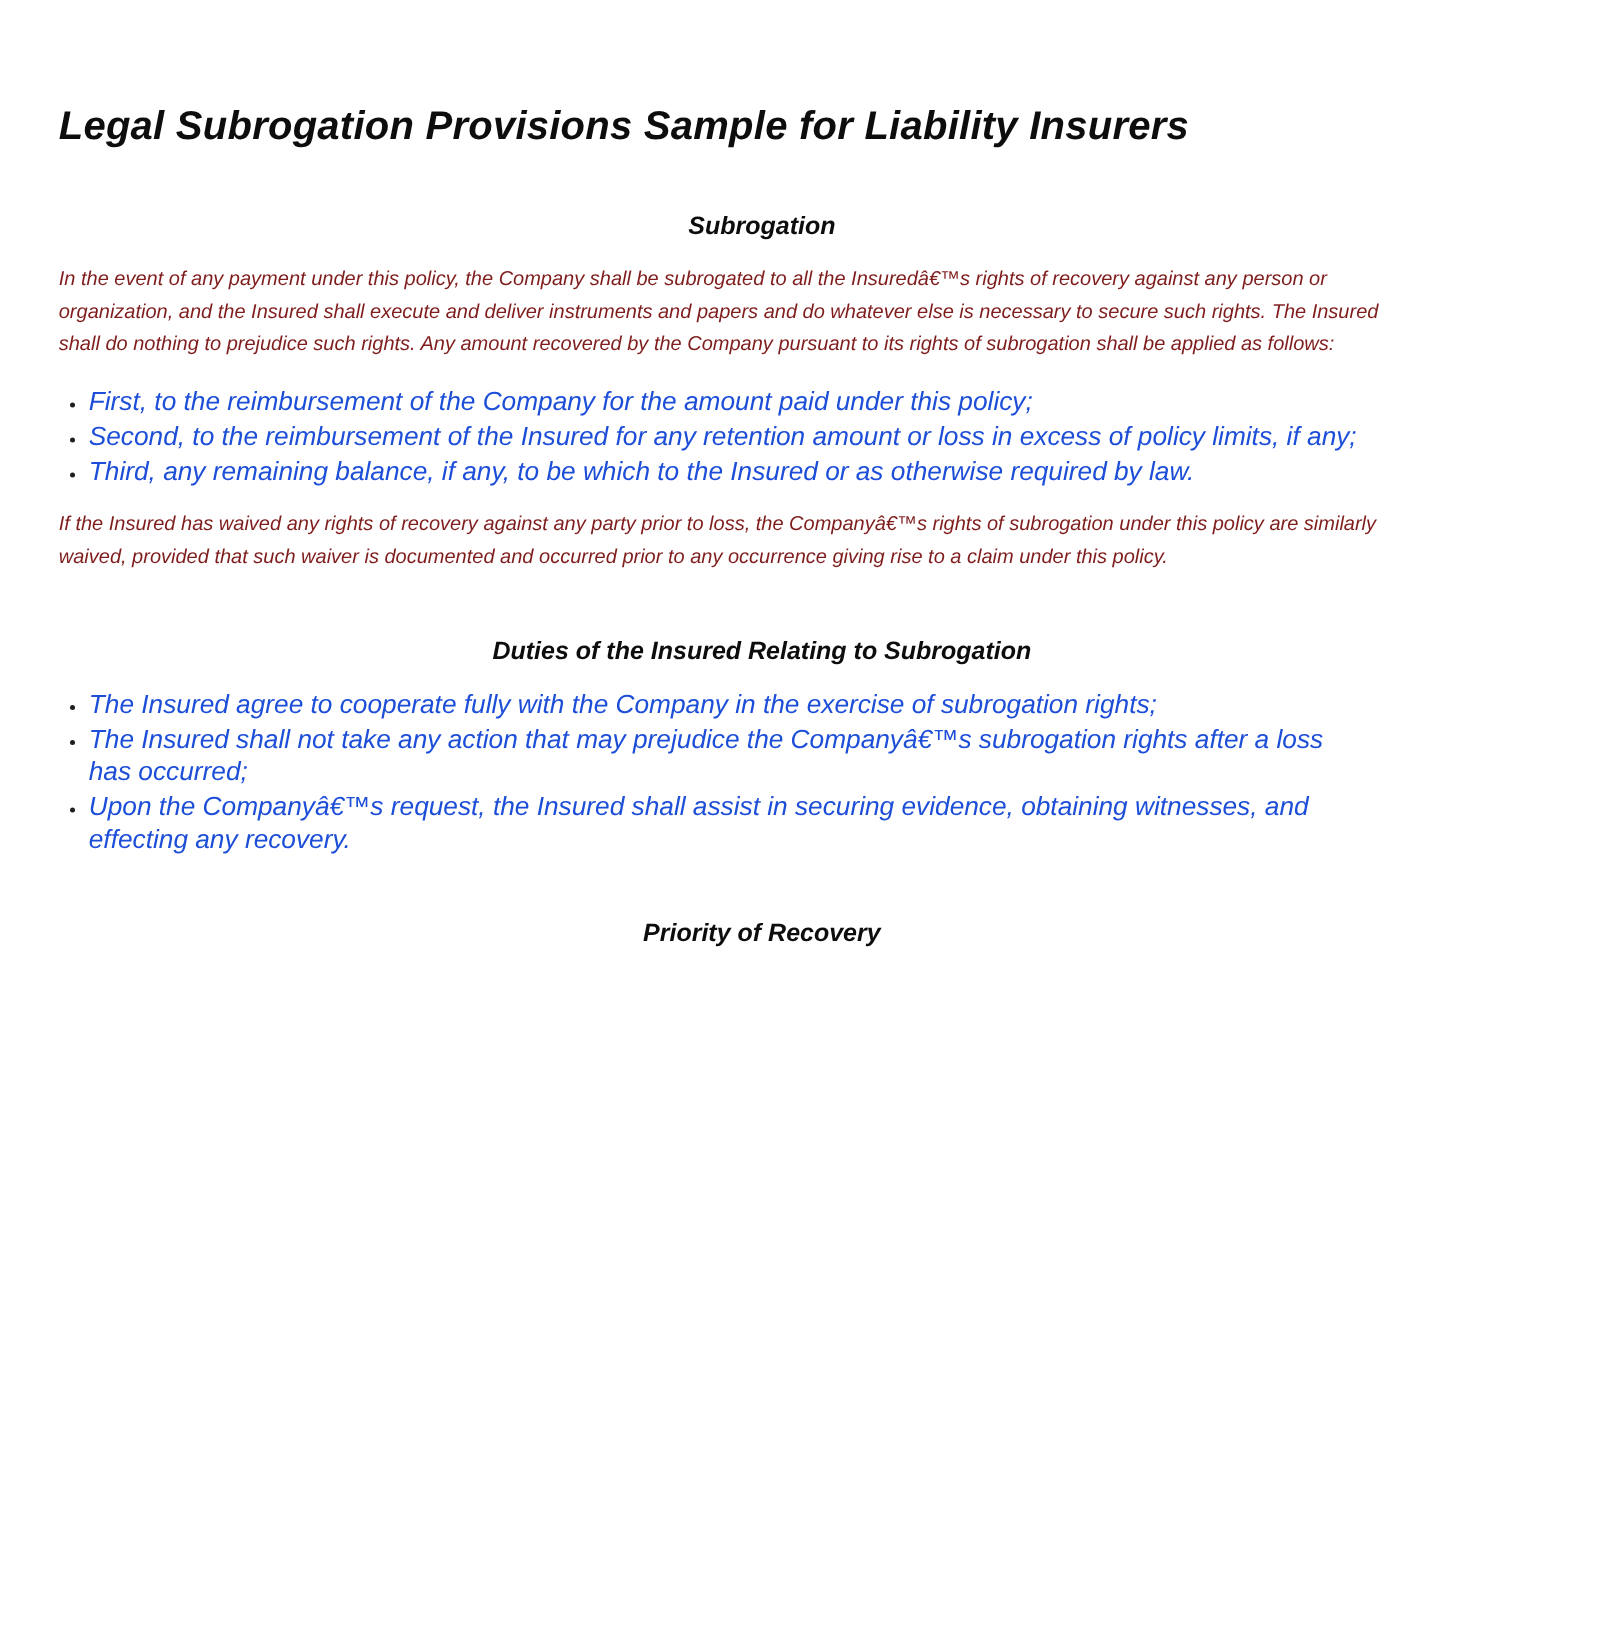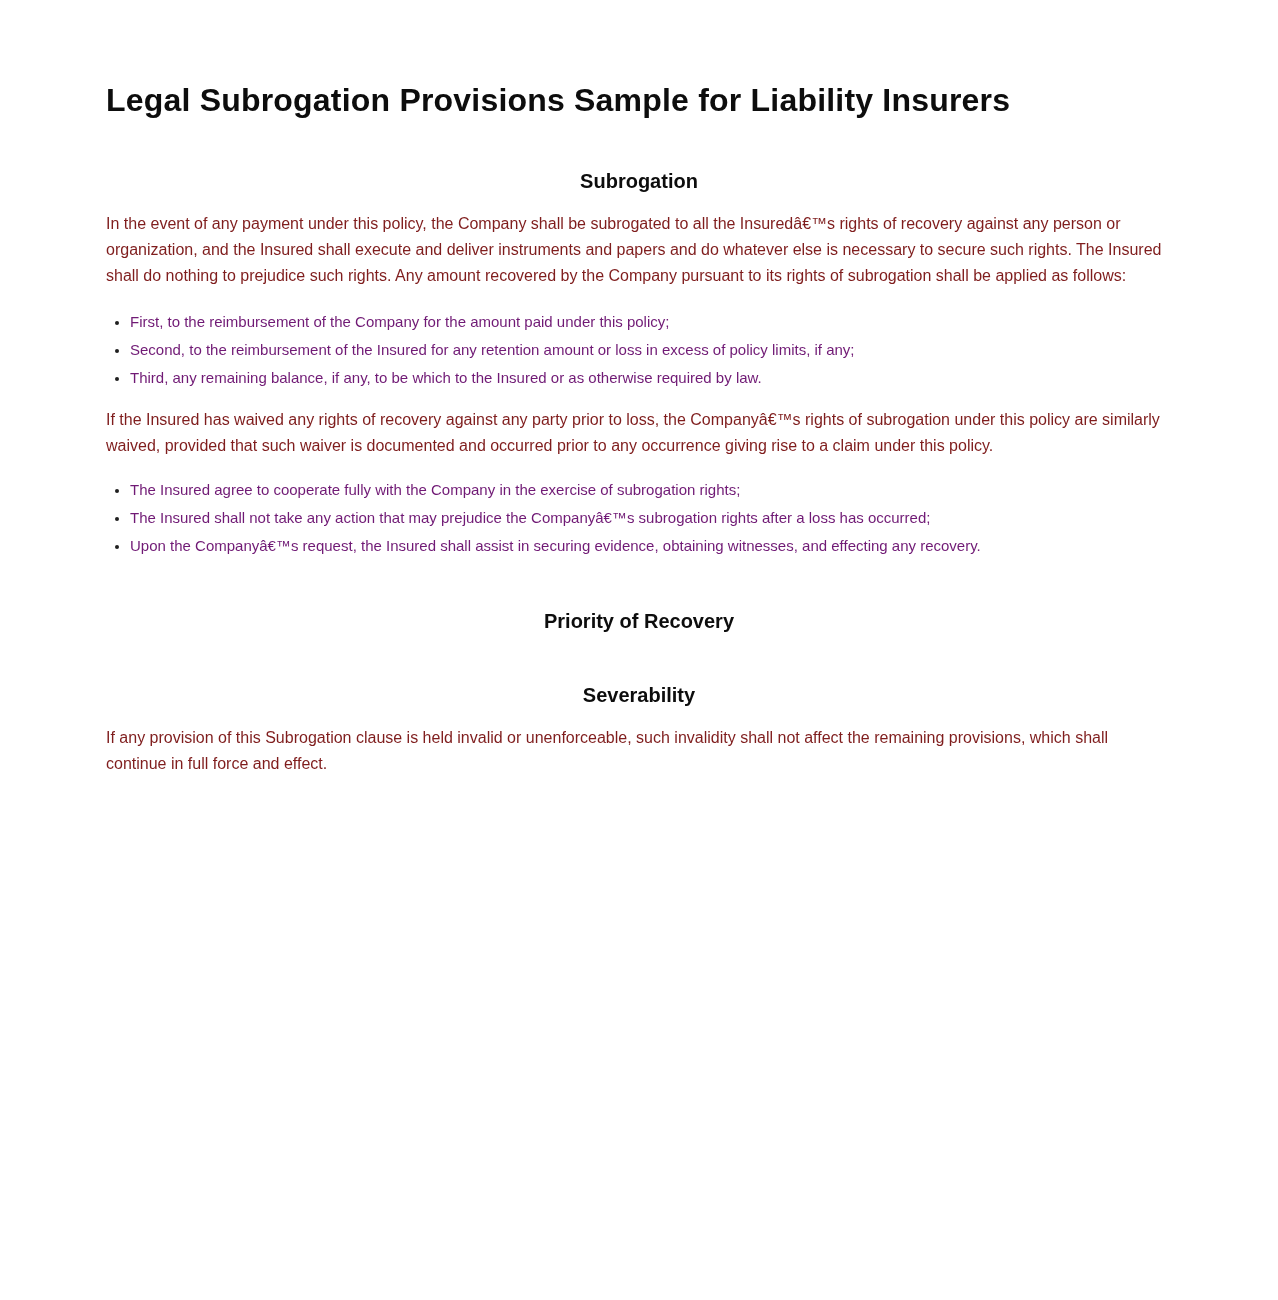--- a/index.html
+++ b/index.html
@@ -7,21 +7,22 @@
       margin: 0;
       padding: 0;
       background: #ffffff;
       font-family: "Liberation Sans", "DejaVu Sans", sans-serif;
       color: #1f1f1f;
     }
     .page {
       width: 1278px;
       min-height: 1300px;
       background: #ffffff;
-      padding: 82px 106px 60px 106px;
+      padding: 82px 106px 60px 47px;
+      font-style: italic;
     }
     .doc-title {
       font-size: 32px;
       font-weight: 700;
       color: #0d0d0d;
       margin: 0 0 18px 0;
       line-height: 1.15;
       letter-spacing: 0.2px;
     }
     .section-heading {
@@ -38,24 +39,24 @@
       margin: 0 0 16px 0;
       color: #7f1d1d;
       max-width: 1066px;
     }
     .bullet-list {
       margin: 20px 0 16px 0;
       padding-left: 24px;
       max-width: 1050px;
     }
     .bullet-list li {
-      font-size: 15px;
+      font-size: 21px;
       line-height: 26px;
       margin: 2px 0;
-      color: #701a75;
+      color: #1d4ed8;
     }
     .bullet-list li::marker {
       font-size: 13px;
       color: #1f1f1f;
     }
   </style>
 </head>
 <body>
 
 <div class="page">
@@ -70,29 +71,26 @@
       <li>Second, to the reimbursement of the Insured for any retention amount or loss in excess of policy limits, if any;</li>
       <li>Third, any remaining balance, if any, to be which to the Insured or as otherwise required by law.</li>
     </ul>
   </section>
 
   <section>
     <p class="doc-paragraph">If the Insured has waived any rights of recovery against any party prior to loss, the Companyâ€™s rights of subrogation under this policy are similarly waived, provided that such waiver is documented and occurred prior to any occurrence giving rise to a claim under this policy.</p>
   </section>
 
   <section>
+    <h2 class="section-heading">Duties of the Insured Relating to Subrogation</h2>
     <ul class="bullet-list" style="margin-top:18px">
       <li>The Insured agree to cooperate fully with the Company in the exercise of subrogation rights;</li>
       <li>The Insured shall not take any action that may prejudice the Companyâ€™s subrogation rights after a loss has occurred;</li>
       <li>Upon the Companyâ€™s request, the Insured shall assist in securing evidence, obtaining witnesses, and effecting any recovery.</li>
     </ul>
   </section>
 
   <section>
     <h2 class="section-heading">Priority of Recovery</h2>
   </section>
 
-  <section>
-    <h2 class="section-heading">Severability</h2>
-    <p class="doc-paragraph">If any provision of this Subrogation clause is held invalid or unenforceable, such invalidity shall not affect the remaining provisions, which shall continue in full force and effect.</p>
-  </section>
 
 </div>
 
 </body></html>

